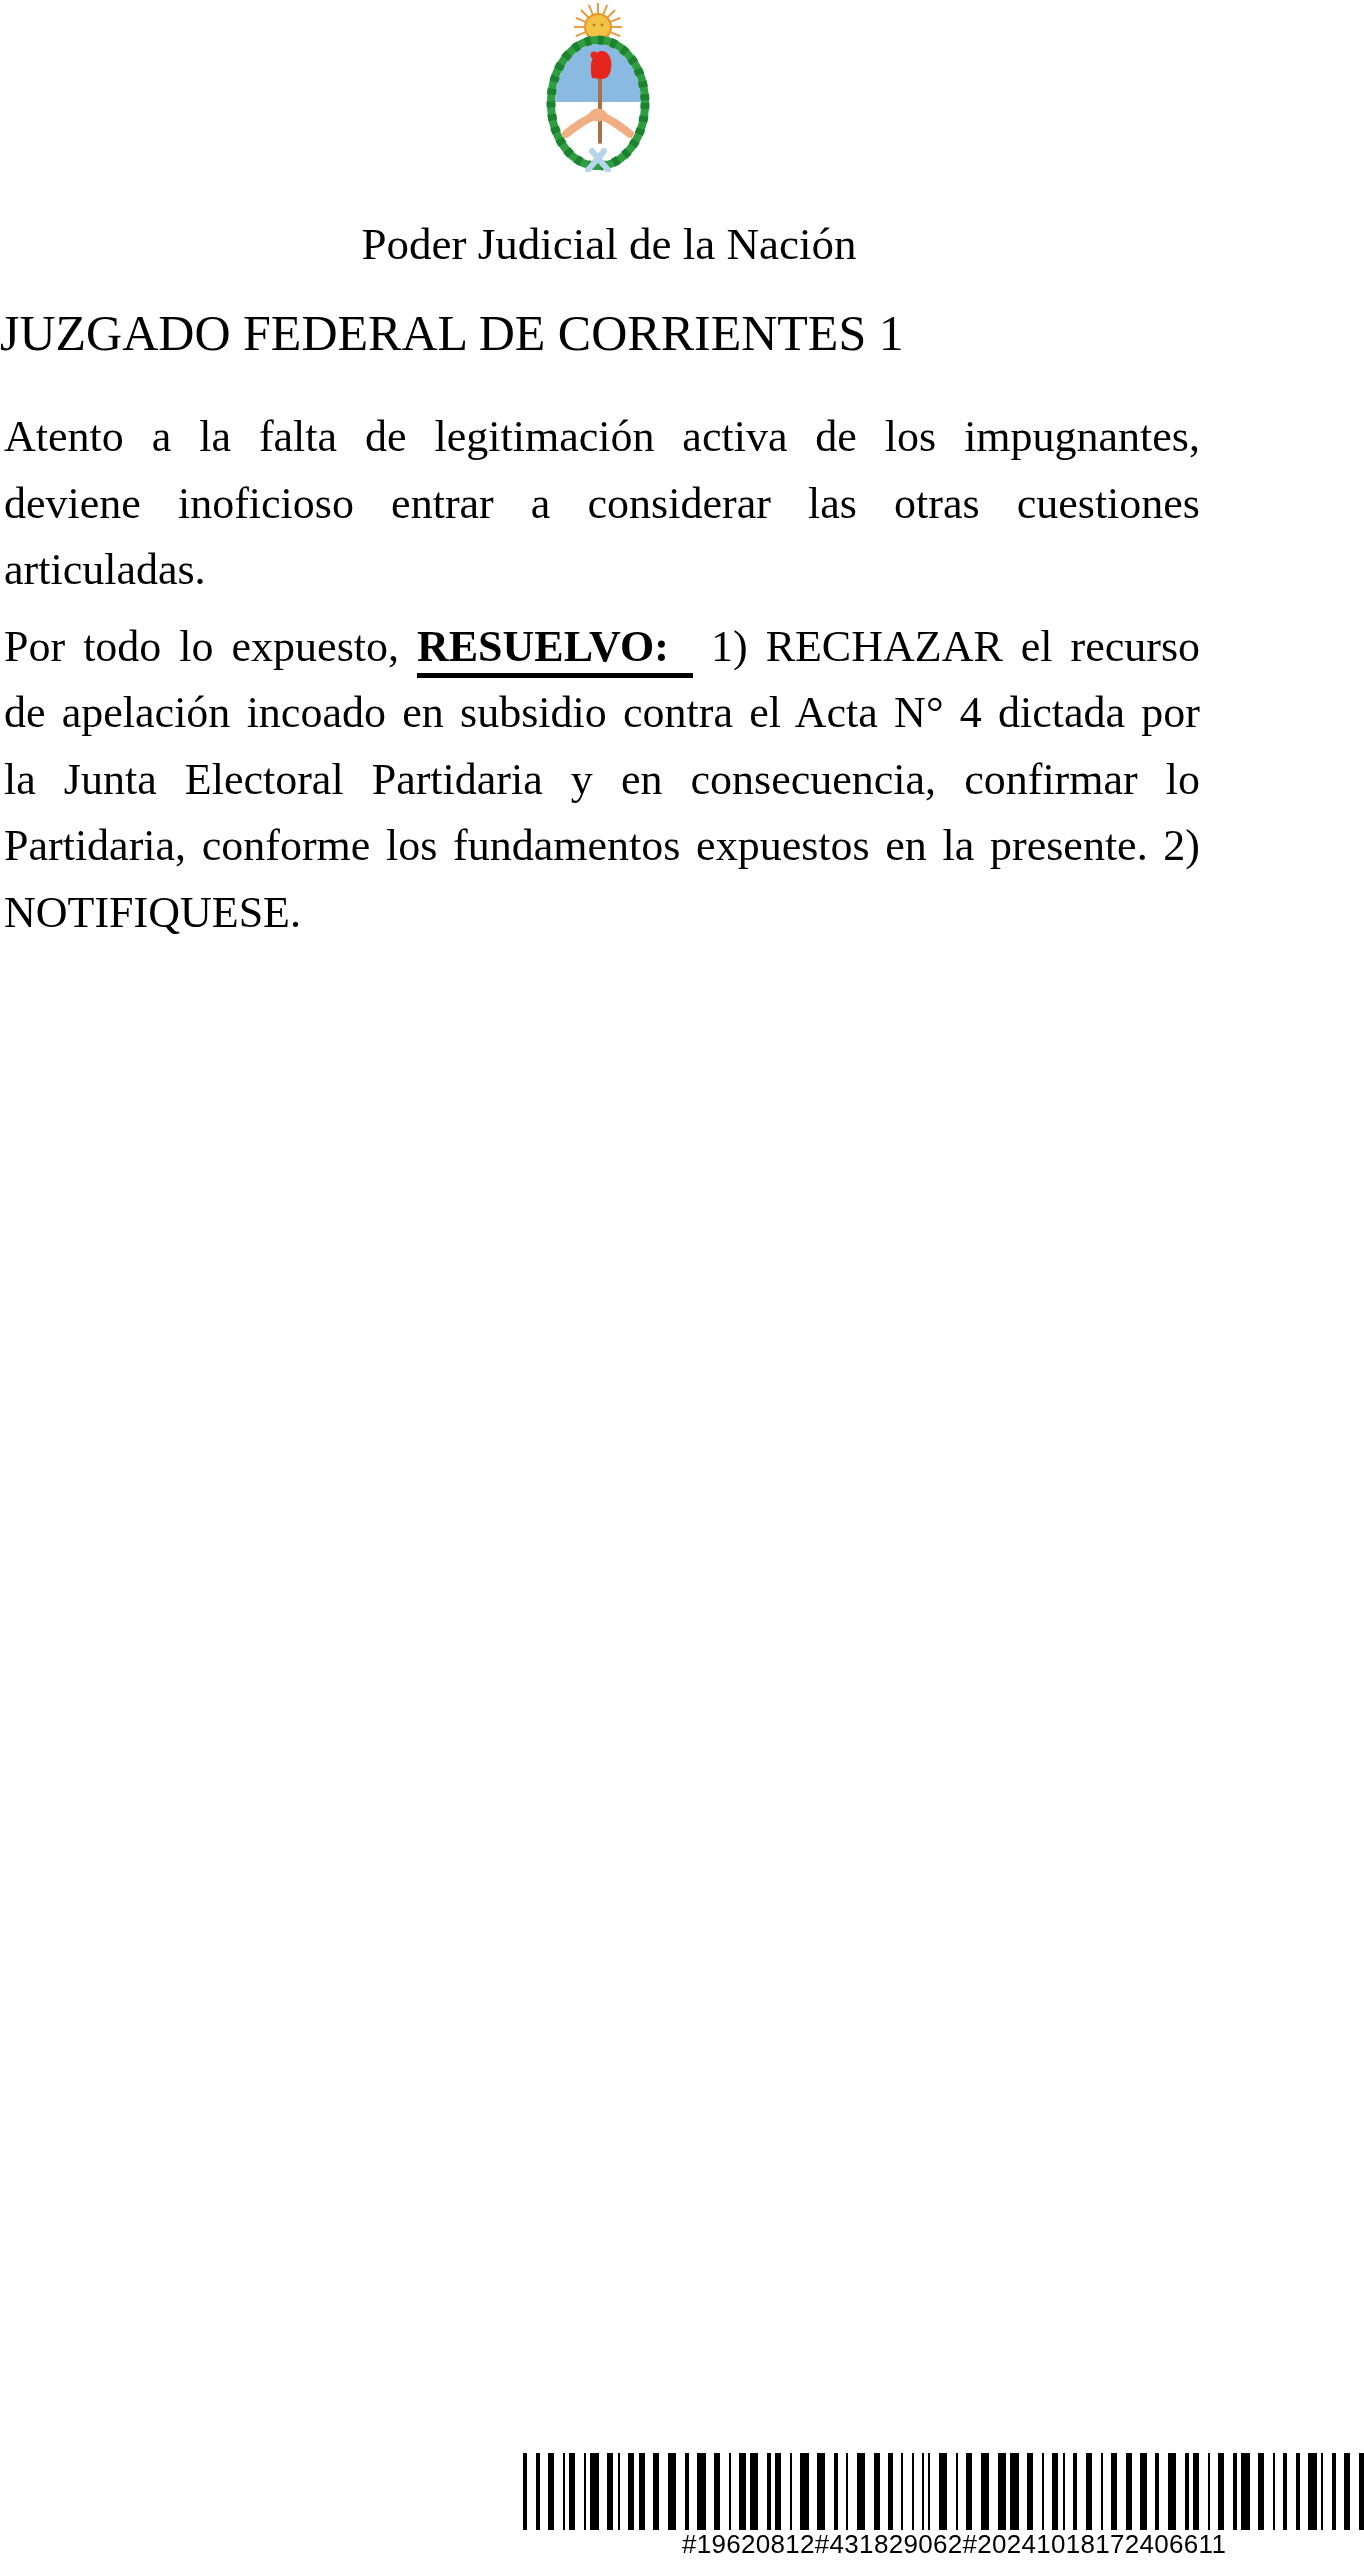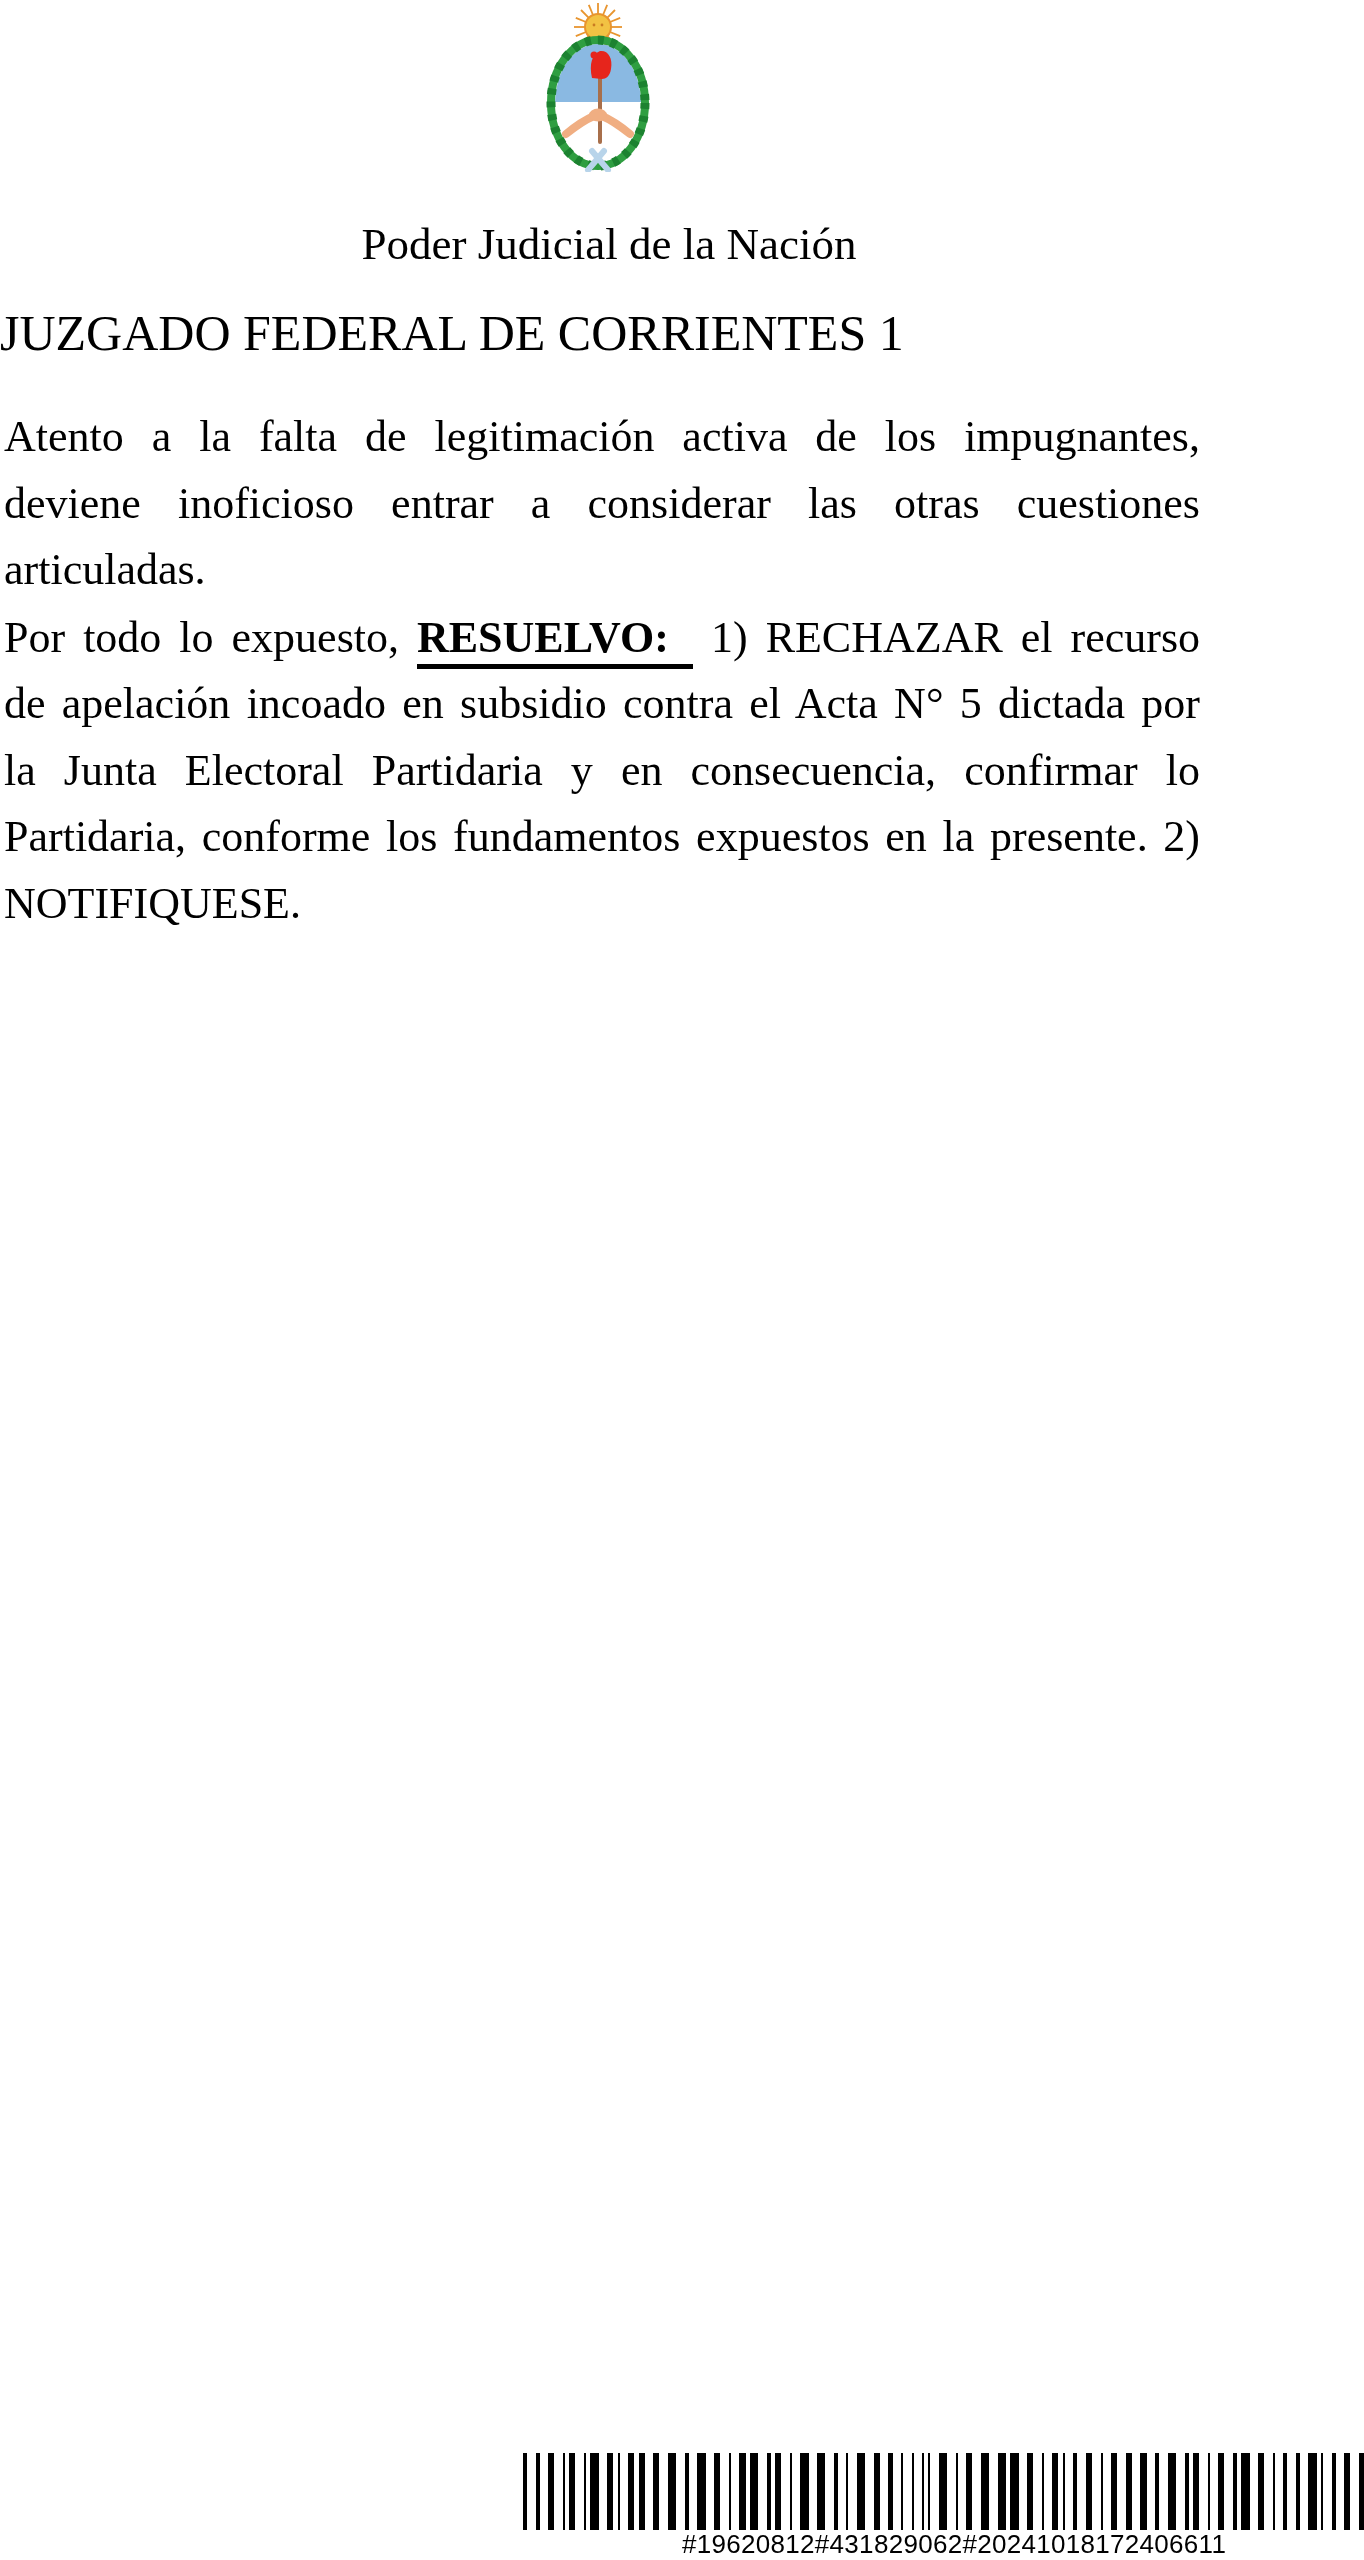--- a/index.html
+++ b/index.html
@@ -19,21 +19,21 @@
   .hdr-court{
     position:absolute;left:0;top:305px;width:1212px;
     text-align:left;font-size:50px;line-height:1.15;white-space:nowrap;
   }
   .body-text{
     position:absolute;left:4px;top:404px;width:1196px;
     font-size:44px;line-height:66.5px;
   }
   .para{margin:0;padding:0;}
   .para + .para.gap17{margin-top:17px;}
-  .para + .para.gap18{margin-top:1px;}
+  .para + .para.gap18{margin-top:10px;}
   .line{text-align:justify;text-align-last:justify;}
   .line.last{text-align:left;text-align-last:left;}
   .keyword{
     font-weight:bold;
     border-bottom:5px solid #000;
     padding-right:0.55em;
     padding-bottom:2px;
   }
   .barcode{
     position:absolute;left:523px;top:2453px;width:841px;height:77px;
@@ -111,21 +111,21 @@
 
 
     <div class="para gap17">
       <div class="line">Atento a la falta de legitimación activa de los impugnantes,</div>
       <div class="line">deviene inoficioso entrar a considerar las otras cuestiones</div>
       <div class="line last">articuladas.</div>
     </div>
 
     <div class="para gap18">
       <div class="line"><span>Por todo lo expuesto, </span><span class="keyword">RESUELVO:</span><span> 1) RECHAZAR el recurso</span></div>
-      <div class="line">de apelación incoado en subsidio contra el Acta N° 5 dictada por</div>
+      <div class="line">de apelación incoado en subsidio contra el Acta N° 4 dictada por</div>
       <div class="line">la Junta Electoral Partidaria y en consecuencia, confirmar lo</div>
       <div class="line">Partidaria, conforme los fundamentos expuestos en la presente. 2)</div>
       <div class="line last">NOTIFIQUESE.</div>
     </div>
 
   </div>
 
   <div class="barcode">
       <i style="left:0.0px;width:4.2px"></i>
       <i style="left:12.6px;width:4.2px"></i>

